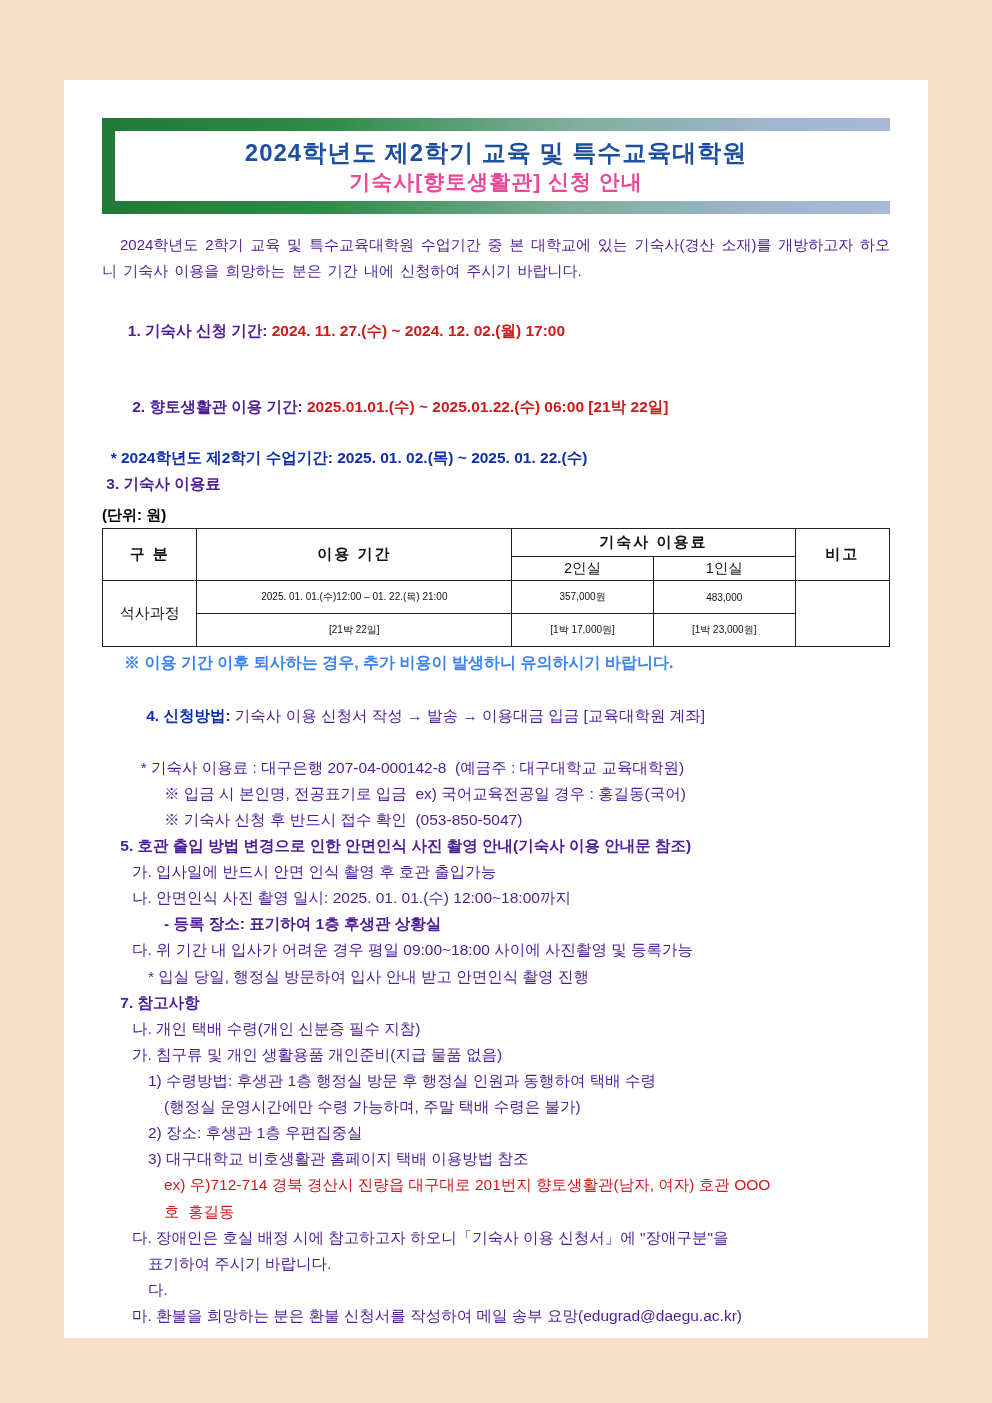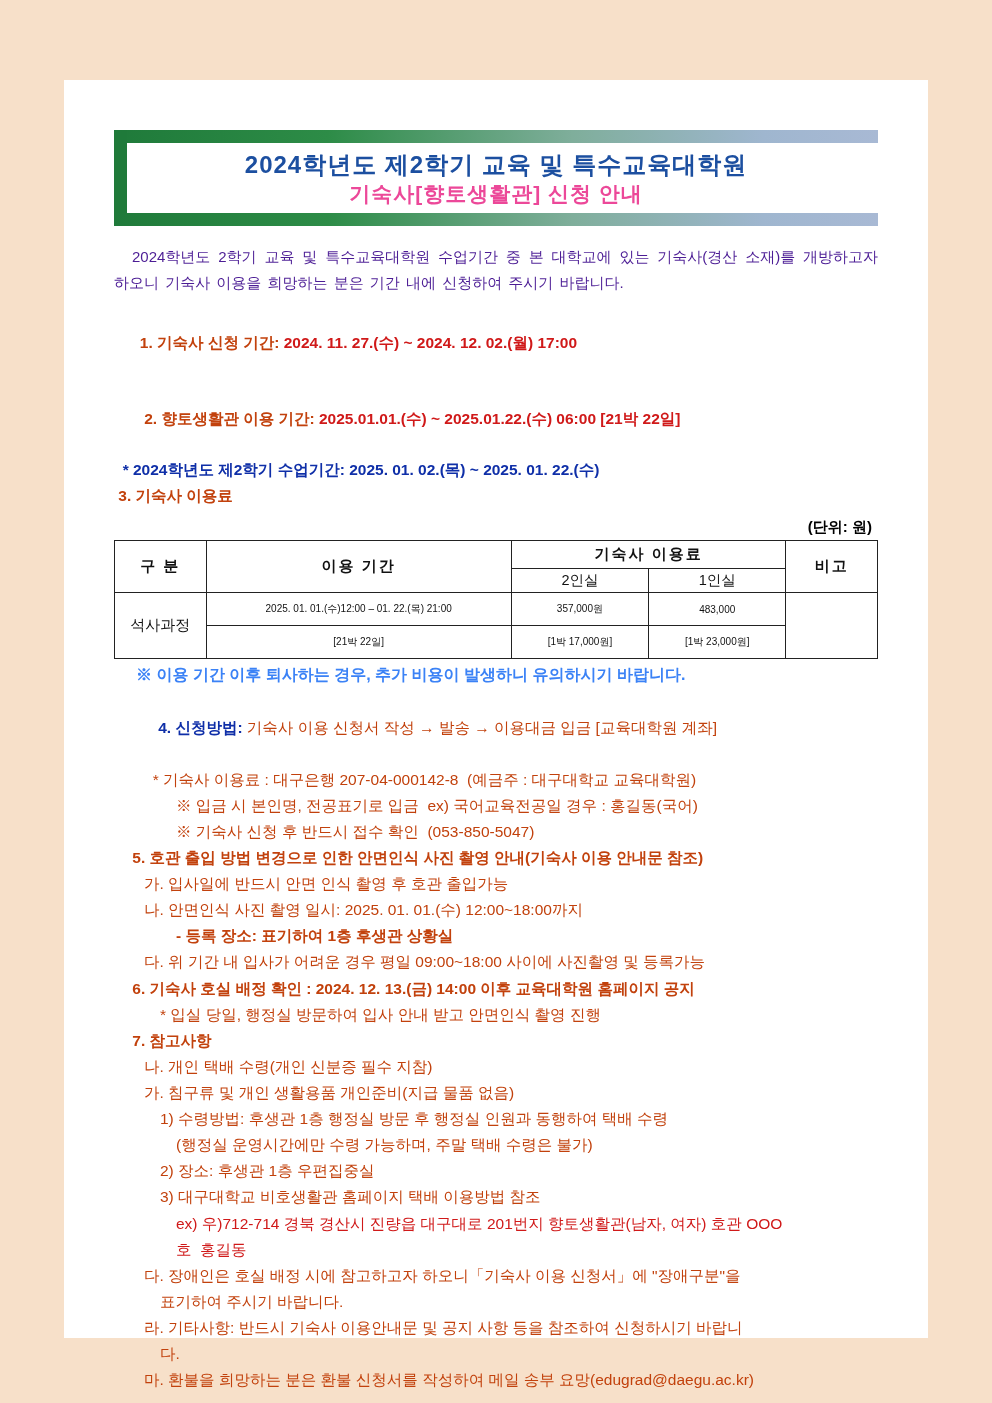--- a/index.html
+++ b/index.html
@@ -13,21 +13,21 @@
     font-family: "Liberation Sans", sans-serif;
   }
   .page {
     position: absolute;
     left: 64px;
     top: 80px;
     width: 864px;
     height: 1258px;
     background: #ffffff;
     box-sizing: border-box;
-    padding: 12px;
+    padding: 0;
   }
   .inner {
     padding: 30px 38px 0 38px;
   }
   
   .banner {
     position: relative;
     height: 104px;
     margin: 8px 0 10px 0;
   }
@@ -83,23 +83,22 @@
   .line {
     font-size: 15.5px;
     line-height: 1.62;
     color: #111;
     margin: 1px 0;
     white-space: pre-wrap;
   }
   .bold { font-weight: bold; }
   .red { color: #d01919; }
   .blue { color: #0f2fa8; }
-  .navy { color: #c2410c; }
+  .navy { color: #4c1d95; }
   .unit {
-    text-align: right;
     font-size: 15px;
     font-weight: bold;
     margin: 10px 6px 3px 0;
   }
   
   table.fee {
     border-collapse: collapse;
     width: 100%;
     font-size: 14px;
   }
@@ -186,32 +185,30 @@
     <div class="line i2 navy">  * 기숙사 이용료 : 대구은행 207-04-000142-8  (예금주 : 대구대학교 교육대학원)</div>
     <div class="line i4 navy">※ 입금 시 본인명, 전공표기로 입금  ex) 국어교육전공일 경우 : 홍길동(국어)</div>
     <div class="line i4 navy">※ 기숙사 신청 후 반드시 접수 확인  (053-850-5047)</div>
 
     <div class="line i1 bold navy"> 5. 호관 출입 방법 변경으로 인한 안면인식 사진 촬영 안내(기숙사 이용 안내문 참조)</div>
     <div class="line i2 navy">가. 입사일에 반드시 안면 인식 촬영 후 호관 출입가능</div>
     <div class="line i2 navy">나. 안면인식 사진 촬영 일시: 2025. 01. 01.(수) 12:00~18:00까지</div>
     <div class="line i4 bold navy">- 등록 장소: 표기하여 1층 후생관 상황실</div>
     <div class="line i2 navy">다. 위 기간 내 입사가 어려운 경우 평일 09:00~18:00 사이에 사진촬영 및 등록가능</div>
 
-    <div class="line i1 bold navy"> 6. 기숙사 호실 배정 확인 : 2024. 12. 13.(금) 14:00 이후 교육대학원 홈페이지 공지</div>
     <div class="line i3 navy">* 입실 당일, 행정실 방문하여 입사 안내 받고 안면인식 촬영 진행</div>
 
     <div class="line i1 bold navy"> 7. 참고사항</div>
     <div class="line i2 navy">나. 개인 택배 수령(개인 신분증 필수 지참)</div>
     <div class="line i2 navy">가. 침구류 및 개인 생활용품 개인준비(지급 물품 없음)</div>
     <div class="line i3 navy">1) 수령방법: 후생관 1층 행정실 방문 후 행정실 인원과 동행하여 택배 수령</div>
     <div class="line i4 navy">(행정실 운영시간에만 수령 가능하며, 주말 택배 수령은 불가)</div>
     <div class="line i3 navy">2) 장소: 후생관 1층 우편집중실</div>
     <div class="line i3 navy">3) 대구대학교 비호생활관 홈페이지 택배 이용방법 참조</div>
     <div class="line i4 red">ex) 우)712-714 경북 경산시 진량읍 대구대로 201번지 향토생활관(남자, 여자) 호관 OOO</div>
     <div class="line i4 red">호  홍길동</div>
     <div class="line i2 navy">다. 장애인은 호실 배정 시에 참고하고자 하오니「기숙사 이용 신청서」에 "장애구분"을</div>
     <div class="line i3 navy">표기하여 주시기 바랍니다.</div>
-    <div class="line i2 navy">라. 기타사항: 반드시 기숙사 이용안내문 및 공지 사항 등을 참조하여 신청하시기 바랍니</div>
     <div class="line i3 navy">다.</div>
     <div class="line i2 navy">마. 환불을 희망하는 분은 환불 신청서를 작성하여 메일 송부 요망(edugrad@daegu.ac.kr)</div>
 
   </div>
 </div>
 
 </body></html>

